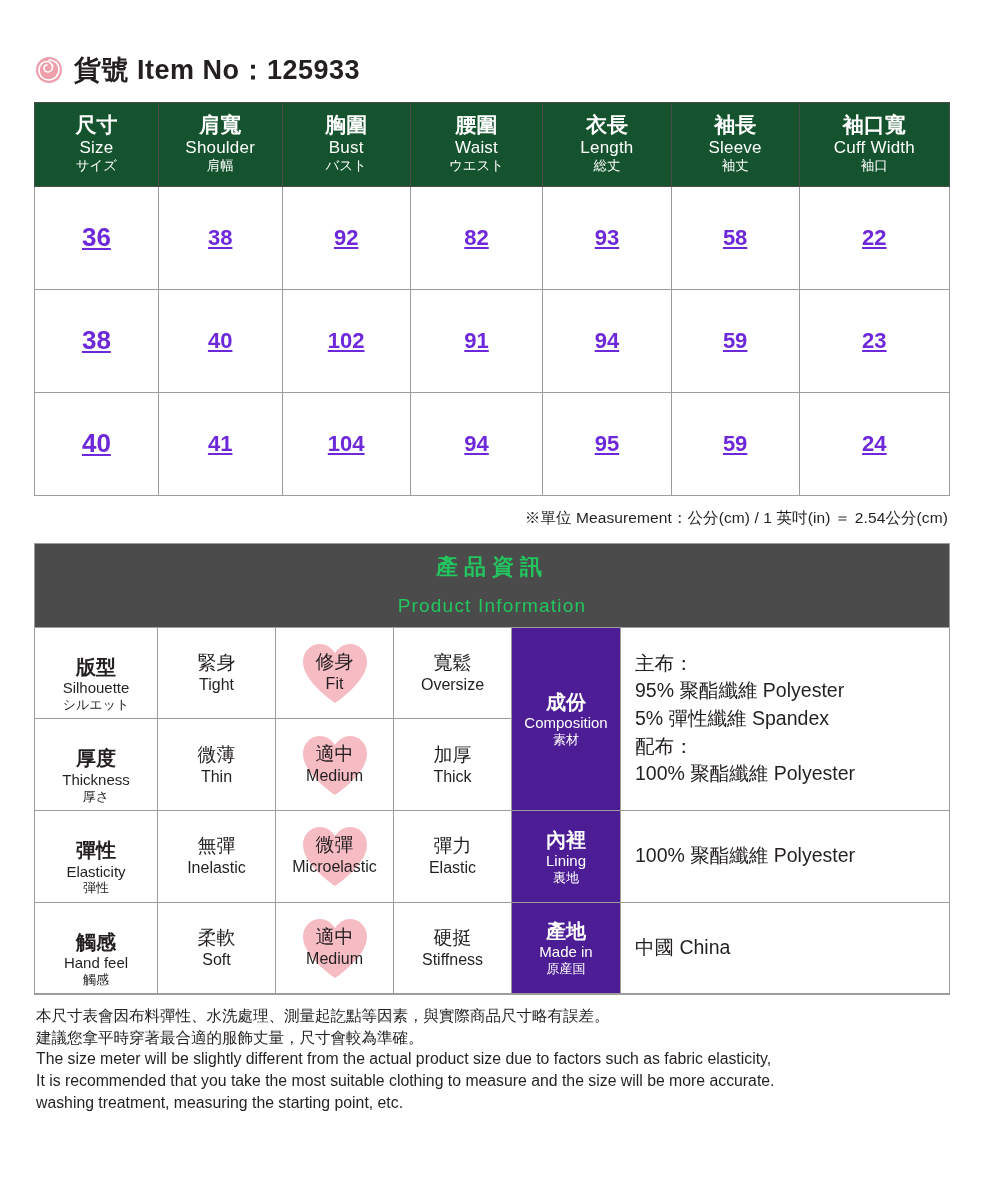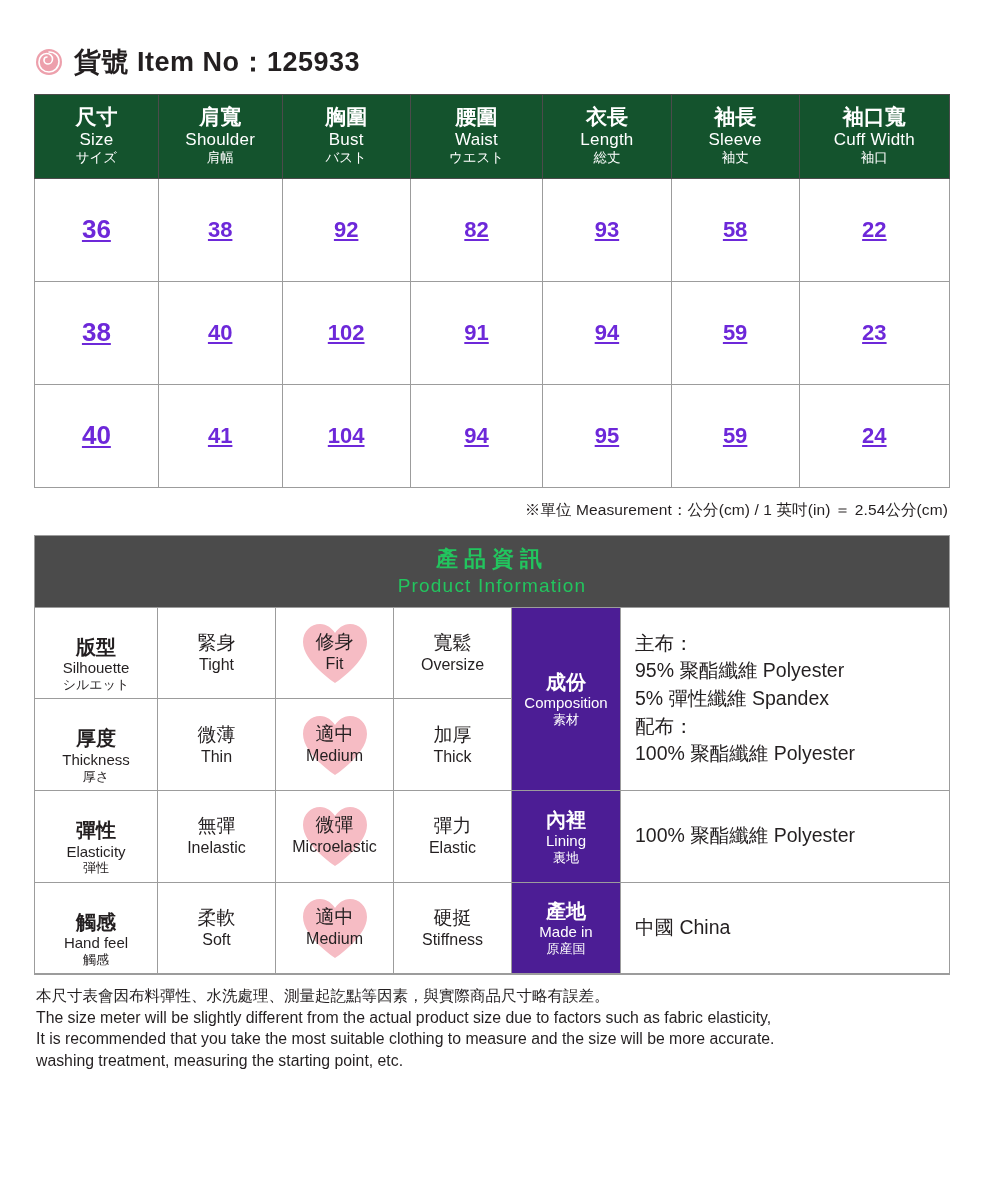--- a/index.html
+++ b/index.html
@@ -12,21 +12,21 @@
     height: 1200px;
     font-family: "Liberation Sans", sans-serif;
     color: #231f20;
     -webkit-font-smoothing: antialiased;
   }
   .page {
     position: relative;
     width: 984px;
     height: 853px;
     box-sizing: border-box;
-    padding: 8px 34px;
+    padding: 16px 34px;
   }
 
   
   .item-header {
     display: flex;
     align-items: center;
     padding-top: 36px;
     padding-bottom: 14px;
   }
   .rose-icon {
@@ -107,21 +107,21 @@
   .prod-title .cn {
     font-size: 22px;
     font-weight: bold;
     letter-spacing: 6px;
     display: block;
   }
   .prod-title .en {
     font-size: 19px;
     letter-spacing: 1.2px;
     display: block;
-    margin-top: 1px;
+    margin-top: 13px;
   }
   table.info-table {
     width: 100%;
     border-collapse: collapse;
     table-layout: fixed;
   }
   table.info-table td {
     border: 1px solid #9c9c9c;
     vertical-align: middle;
   }
@@ -426,18 +426,19 @@
         <td class="right-val nort">
           <span class="ind">中國 China</span>
         </td>
       </tr>
     </tbody>
       </table>
   </div>
 
   <div class="notes">
     <div class="cn-line">本尺寸表會因布料彈性、水洗處理、測量起訖點等因素，與實際商品尺寸略有誤差。</div>
+    <div class="cn-line">建議您拿平時穿著最合適的服飾丈量，尺寸會較為準確。</div>
     <div class="en-line">The size meter will be slightly different from the actual product size due to factors such as fabric elasticity,</div>
     <div class="en-line">It is recommended that you take the most suitable clothing to measure and the size will be more accurate.</div>
     <div class="en-line">washing treatment, measuring the starting point, etc.</div>
   </div>
 
 </div>
 
 </body></html>

